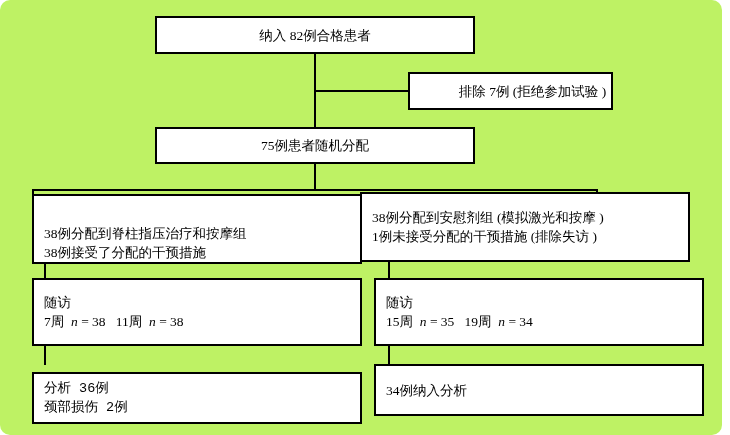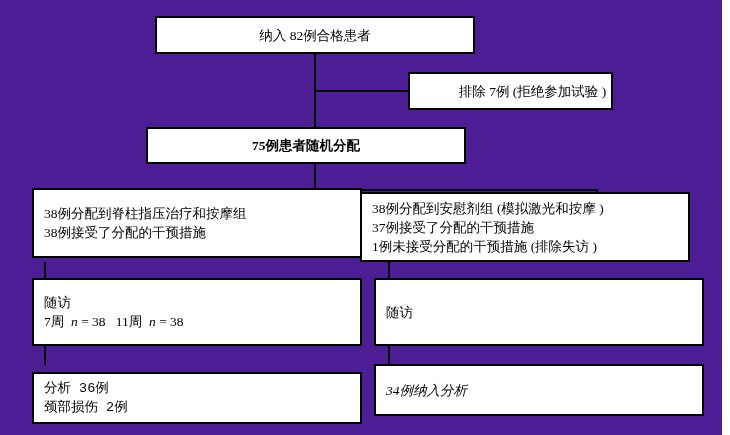--- a/index.html
+++ b/index.html
@@ -4,23 +4,24 @@
 <style>
   html, body {
     margin: 0;
     padding: 0;
     background: #ffffff;
   }
   #canvas {
     position: relative;
     width: 722px;
     height: 435px;
-    background: #4c1d95;
+    background: #bef264;
     font-family: "Liberation Serif", "DejaVu Serif", serif;
     overflow: hidden;
+    border-radius: 10px;
   }
   .box {
     position: absolute;
     box-sizing: border-box;
     border: 2px solid #000000;
     background: #ffffff;
     display: flex;
     flex-direction: column;
     justify-content: center;
     z-index: 2;
@@ -73,46 +74,46 @@
   <div class="connector v" style="left:388px; top:346px; width:2px; height:19px;"></div>
 
   <div class="box center" style="left:155px; top:16px; width:320px; height:38px;">
     <div class="line-row">纳入 82例合格患者</div>
   </div>
 
   <div class="box center" style="left:408px; top:72px; width:205px; height:38px;padding-left:44px;">
     <div class="line-row">排除 7例 (拒绝参加试验 )</div>
   </div>
 
-  <div class="box center" style="left:146px; top:127px; width:320px; height:37px;font-weight:bold;">
+  <div class="box center" style="left:155px; top:127px; width:320px; height:37px;">
     <div class="line-row">75例患者随机分配</div>
   </div>
 
-  <div class="box left" style="left:32px; top:188px; width:330px; height:70px;">
+  <div class="box left" style="left:32px; top:194px; width:330px; height:70px;justify-content:flex-end;">
     <div class="line-row">38例分配到脊柱指压治疗和按摩组</div>
     <div class="line-row">38例接受了分配的干预措施</div>
   </div>
 
   <div class="box left" style="left:360px; top:192px; width:330px; height:70px;">
     <div class="line-row">38例分配到安慰剂组 (模拟激光和按摩 )</div>
-    <div class="line-row">37例接受了分配的干预措施</div>
     <div class="line-row">1例未接受分配的干预措施 (排除失访 )</div>
   </div>
 
   <div class="box left" style="left:32px; top:278px; width:330px; height:68px;">
     <div class="line-row">随访</div>
     <div class="line-row">7周  <span class="ital">n</span> = 38   11周  <span class="ital">n</span> = 38</div>
   </div>
 
   <div class="box left" style="left:374px; top:278px; width:330px; height:68px;">
     <div class="line-row">随访</div>
+    <div class="line-row">15周  <span class="ital">n</span> = 35   19周  <span class="ital">n</span> = 34</div>
   </div>
 
   <div class="box left" style="left:32px; top:372px; width:330px; height:52px;font-family:Liberation Mono, monospace;">
     <div class="line-row">分析 36例</div>
     <div class="line-row">颈部损伤 2例</div>
   </div>
 
-  <div class="box left" style="left:374px; top:364px; width:330px; height:52px;font-style:italic;">
+  <div class="box left" style="left:374px; top:364px; width:330px; height:52px;">
     <div class="line-row">34例纳入分析</div>
   </div>
 
 </div>
 
 </body></html>

